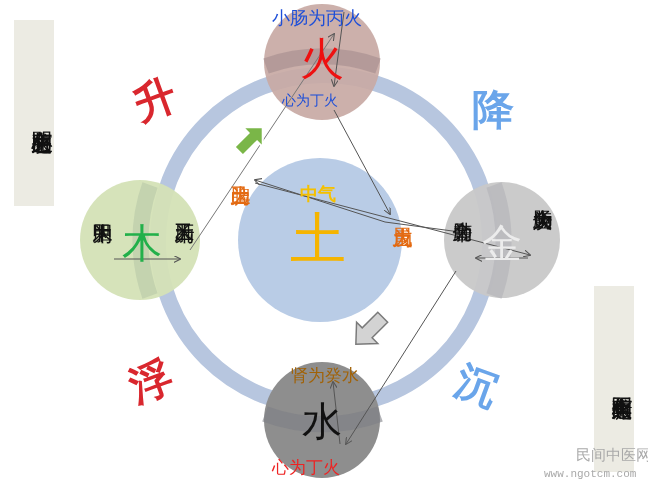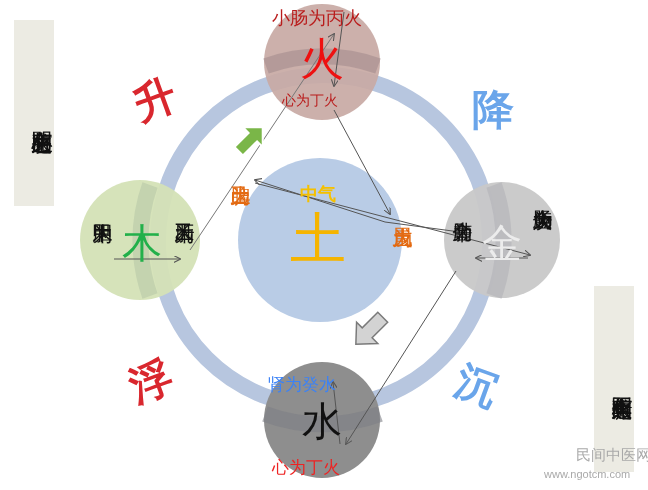--- a/index.html
+++ b/index.html
@@ -3,21 +3,21 @@
 <meta charset="utf-8">
 <style>
   html, body { margin:0; padding:0; background:#ffffff; }
   body { width:648px; height:490px; position:relative; overflow:hidden;
          font-family: "DejaVu Sans", "Liberation Sans", sans-serif; }
   svg.base { position:absolute; left:0; top:0; }
   .vbox { position:absolute; background:#ecebe3; color:#111;
           font-size:21px; line-height:24px; text-align:center;
           writing-mode: vertical-rl; letter-spacing:0px; }
   .vtext { position:absolute; writing-mode: vertical-rl; font-size:20px; line-height:22px; color:#111; }
-  .htext { position:absolute; white-space:nowrap; font-size:19px; color:#b91c1c; }
+  .htext { position:absolute; white-space:nowrap; font-size:19px; color:#1d4ed8; }
   .big { position:absolute; font-family:"DejaVu Serif", serif; }
   .dir { position:absolute; font-size:42px; font-weight:bold; font-family:"DejaVu Serif", serif; }
   .wm { position:absolute; color:#a9a9a9; white-space:nowrap; }
 </style>
 </head>
 <body>
 
 <svg class="base" width="648" height="490" viewBox="0 0 648 490">
   <defs>
     <marker id="ah" viewBox="0 0 10 10" refX="9" refY="5" markerWidth="7" markerHeight="7" orient="auto-start-reverse">
@@ -79,18 +79,18 @@
 
 <div class="vtext" style="left:230px; top:170px; color:#e36a12;">己土为脾</div>
 <div class="htext" style="left:300px; top:182px; font-size:18px; color:#f5c000; font-weight:bold;font-family:Liberation Mono, monospace;">中气</div>
 <div class="big" style="left:290px; top:202px; font-size:56px; color:#f5b400;">土</div>
 <div class="vtext" style="left:392px; top:212px; color:#e36a12;">戊土为胃</div>
 
 <div class="vtext" style="left:452px; top:206px;">肺为辛金</div>
 <div class="big" style="left:482px; top:216px; font-size:40px; color:#ececec;">金</div>
 <div class="vtext" style="left:532px; top:194px;">大肠为庚金</div>
 
-<div class="htext" style="left:268px; top:364px; font-size:17px; color:#3b82f6;margin-top:9px;">肾为癸水</div>
+<div class="htext" style="left:291px; top:364px; font-size:17px; color:#a16207;">肾为癸水</div>
 <div class="big" style="left:302px; top:394px; font-size:40px; color:#111;">水</div>
 <div class="htext" style="left:272px; top:456px; font-size:17px; color:#ee2222;">心为丁火</div>
 
 <div class="wm" style="left:552px; top:446px; font-size:15px;margin-left:24px;">民间中医网</div>
-<div class="wm" style="left:544px; top:468px; font-size:11px; font-family:Liberation Sans, sans-serif;">www.ngotcm.com</div>
+<div class="wm" style="left:544px; top:468px; font-size:11px; font-family:Liberation Mono, monospace;">www.ngotcm.com</div>
 
 </body></html>

